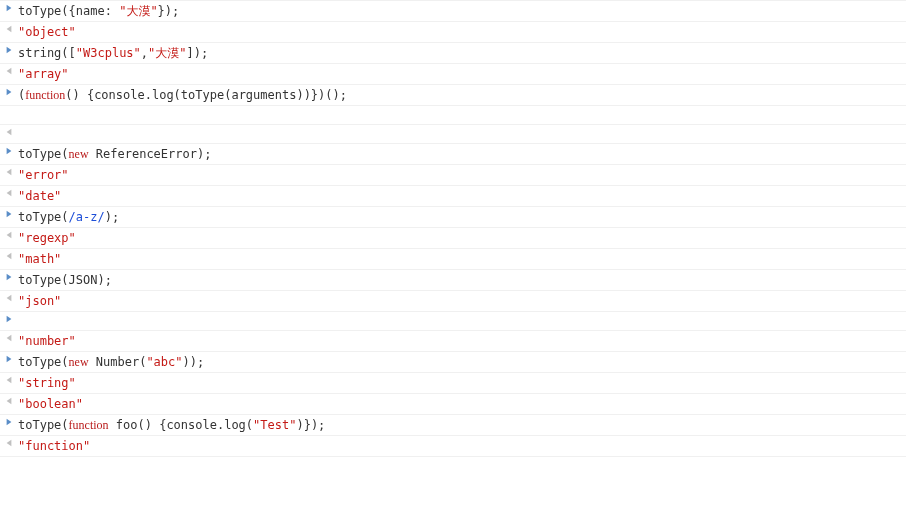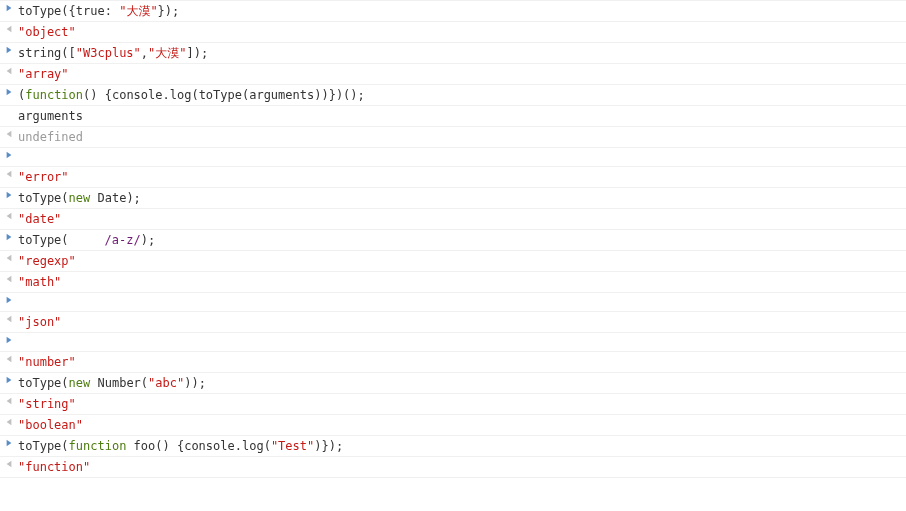--- a/index.html
+++ b/index.html
@@ -35,36 +35,36 @@
       width: 8px;
       height: 8px;
     }
     .content {
       flex: 1;
       white-space: pre;
       padding-top: 1px;
     }
     .t-default { color: #333; }
     .t-string { color: #c41a16; }
-    .t-keyword { color: #4d7c0f; }
+    .t-keyword { color: #b91c1c; font-family: Liberation Serif, serif; }
     .t-undefined { color: #9b9b9b; }
-    .t-regex { color: #701a75; margin-left: 36px; }
+    .t-regex { color: #1d4ed8; }
     .t-number { color: #1c00cf; }
   </style>
 </head>
 <body>
 
 <div class="console">
     <div class="row">
       <div class="arrow">
         <svg viewBox="0 0 10 10">
           <path d="M2 1 L8 5 L2 9 Z" fill="#5a8dc7"></path>
         </svg>
       </div>
-      <div class="content"><span class="t-default">toType({true: </span><span class="t-string">"大漠"</span><span class="t-default">});</span></div>
+      <div class="content"><span class="t-default">toType({name: </span><span class="t-string">"大漠"</span><span class="t-default">});</span></div>
     </div>
     <div class="row">
       <div class="arrow">
         <svg viewBox="0 0 10 10">
           <path d="M8 1 L2 5 L8 9 Z" fill="#c0c0c0"></path>
         </svg>
       </div>
       <div class="content"><span class="t-string">"object"</span></div>
     </div>
     <div class="row">
@@ -86,56 +86,47 @@
     <div class="row">
       <div class="arrow">
         <svg viewBox="0 0 10 10">
           <path d="M2 1 L8 5 L2 9 Z" fill="#5a8dc7"></path>
         </svg>
       </div>
       <div class="content"><span class="t-default">(</span><span class="t-keyword">function</span><span class="t-default">() {console.log(toType(arguments))})();</span></div>
     </div>
     <div class="row">
       <div class="arrow"></div>
-      <div class="content"><span class="t-default">arguments</span></div>
-    </div>
-    <div class="row">
-      <div class="arrow">
-        <svg viewBox="0 0 10 10">
-          <path d="M8 1 L2 5 L8 9 Z" fill="#c0c0c0"></path>
-        </svg>
-      </div>
-      <div class="content"><span class="t-undefined">undefined</span></div>
-    </div>
-    <div class="row">
-      <div class="arrow">
-        <svg viewBox="0 0 10 10">
-          <path d="M2 1 L8 5 L2 9 Z" fill="#5a8dc7"></path>
-        </svg>
-      </div>
+    </div>
+    <div class="row">
+      <div class="arrow">
+        <svg viewBox="0 0 10 10">
+          <path d="M8 1 L2 5 L8 9 Z" fill="#c0c0c0"></path>
+        </svg>
+      </div>
+    </div>
+    <div class="row">
+      <div class="arrow">
+        <svg viewBox="0 0 10 10">
+          <path d="M2 1 L8 5 L2 9 Z" fill="#5a8dc7"></path>
+        </svg>
+      </div>
+      <div class="content"><span class="t-default">toType(</span><span class="t-keyword">new</span><span class="t-default"> ReferenceError);</span></div>
     </div>
     <div class="row">
       <div class="arrow">
         <svg viewBox="0 0 10 10">
           <path d="M8 1 L2 5 L8 9 Z" fill="#c0c0c0"></path>
         </svg>
       </div>
       <div class="content"><span class="t-string">"error"</span></div>
     </div>
     <div class="row">
       <div class="arrow">
         <svg viewBox="0 0 10 10">
-          <path d="M2 1 L8 5 L2 9 Z" fill="#5a8dc7"></path>
-        </svg>
-      </div>
-      <div class="content"><span class="t-default">toType(</span><span class="t-keyword">new</span><span class="t-default"> Date);</span></div>
-    </div>
-    <div class="row">
-      <div class="arrow">
-        <svg viewBox="0 0 10 10">
           <path d="M8 1 L2 5 L8 9 Z" fill="#c0c0c0"></path>
         </svg>
       </div>
       <div class="content"><span class="t-string">"date"</span></div>
     </div>
     <div class="row">
       <div class="arrow">
         <svg viewBox="0 0 10 10">
           <path d="M2 1 L8 5 L2 9 Z" fill="#5a8dc7"></path>
         </svg>
@@ -157,20 +148,21 @@
         </svg>
       </div>
       <div class="content"><span class="t-string">"math"</span></div>
     </div>
     <div class="row">
       <div class="arrow">
         <svg viewBox="0 0 10 10">
           <path d="M2 1 L8 5 L2 9 Z" fill="#5a8dc7"></path>
         </svg>
       </div>
+      <div class="content"><span class="t-default">toType(JSON);</span></div>
     </div>
     <div class="row">
       <div class="arrow">
         <svg viewBox="0 0 10 10">
           <path d="M8 1 L2 5 L8 9 Z" fill="#c0c0c0"></path>
         </svg>
       </div>
       <div class="content"><span class="t-string">"json"</span></div>
     </div>
     <div class="row">

